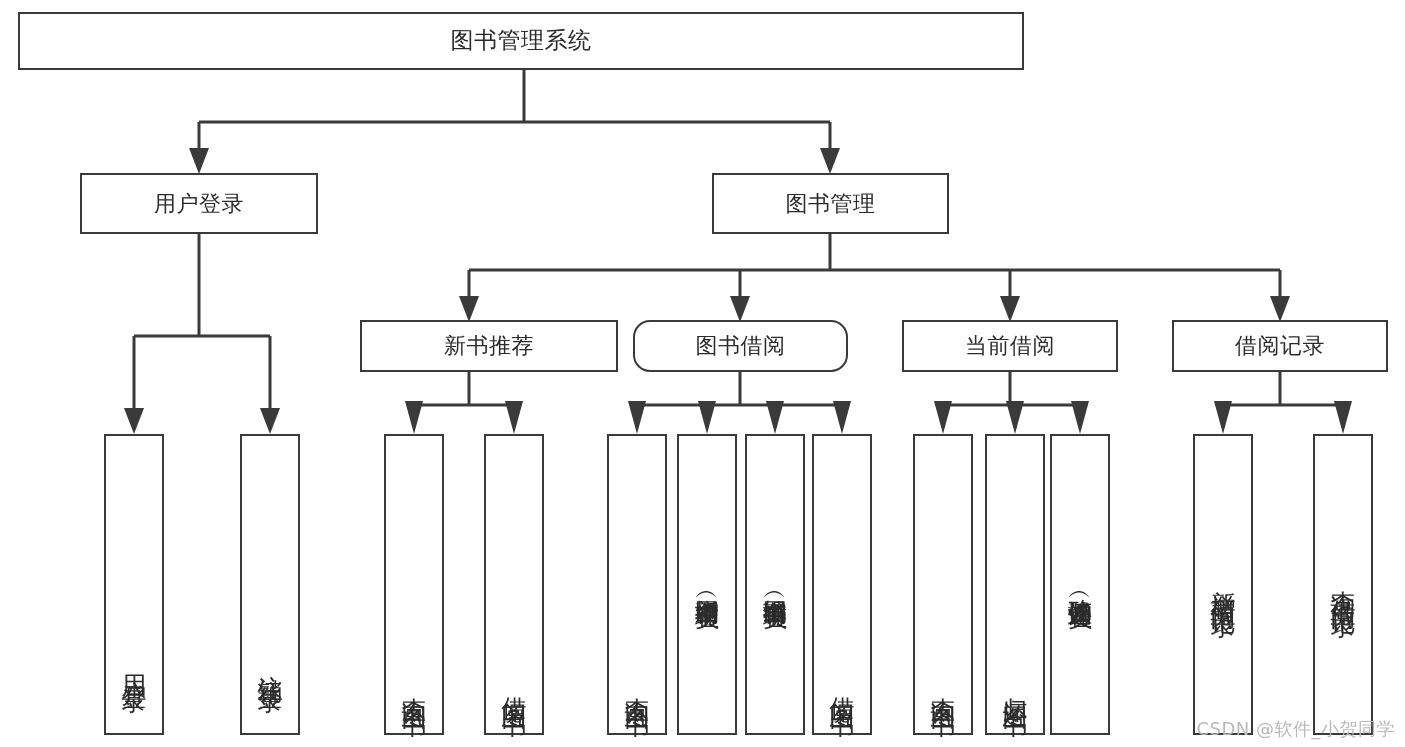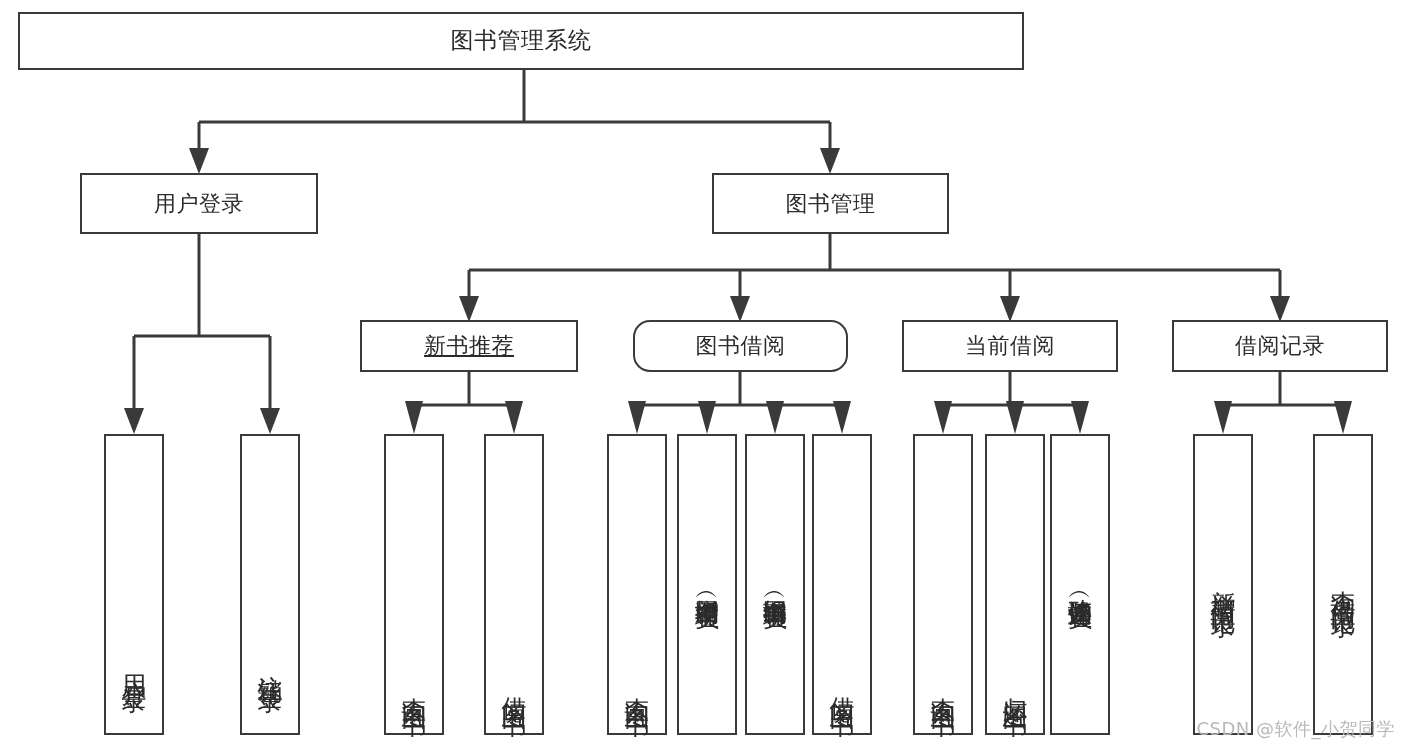--- a/index.html
+++ b/index.html
@@ -176,21 +176,21 @@
   </div>
 
   <div class="node horizontal" style="left:80px; top:173px; width:238px; height:61px;">
     <span class="node-label">用户登录</span>
   </div>
 
   <div class="node horizontal" style="left:712px; top:173px; width:237px; height:61px;">
     <span class="node-label">图书管理</span>
   </div>
 
-  <div class="node horizontal" style="left:360px; top:320px; width:218px; height:52px;text-decoration:underline;">
+  <div class="node horizontal" style="left:360px; top:320px; width:258px; height:52px;">
     <span class="node-label">新书推荐</span>
   </div>
 
   <div class="node horizontal" style="left:633px; top:320px; width:215px; height:52px;border-radius:17px;">
     <span class="node-label">图书借阅</span>
   </div>
 
   <div class="node horizontal" style="left:1172px; top:320px; width:216px; height:52px;">
     <span class="node-label">借阅记录</span>
   </div>

